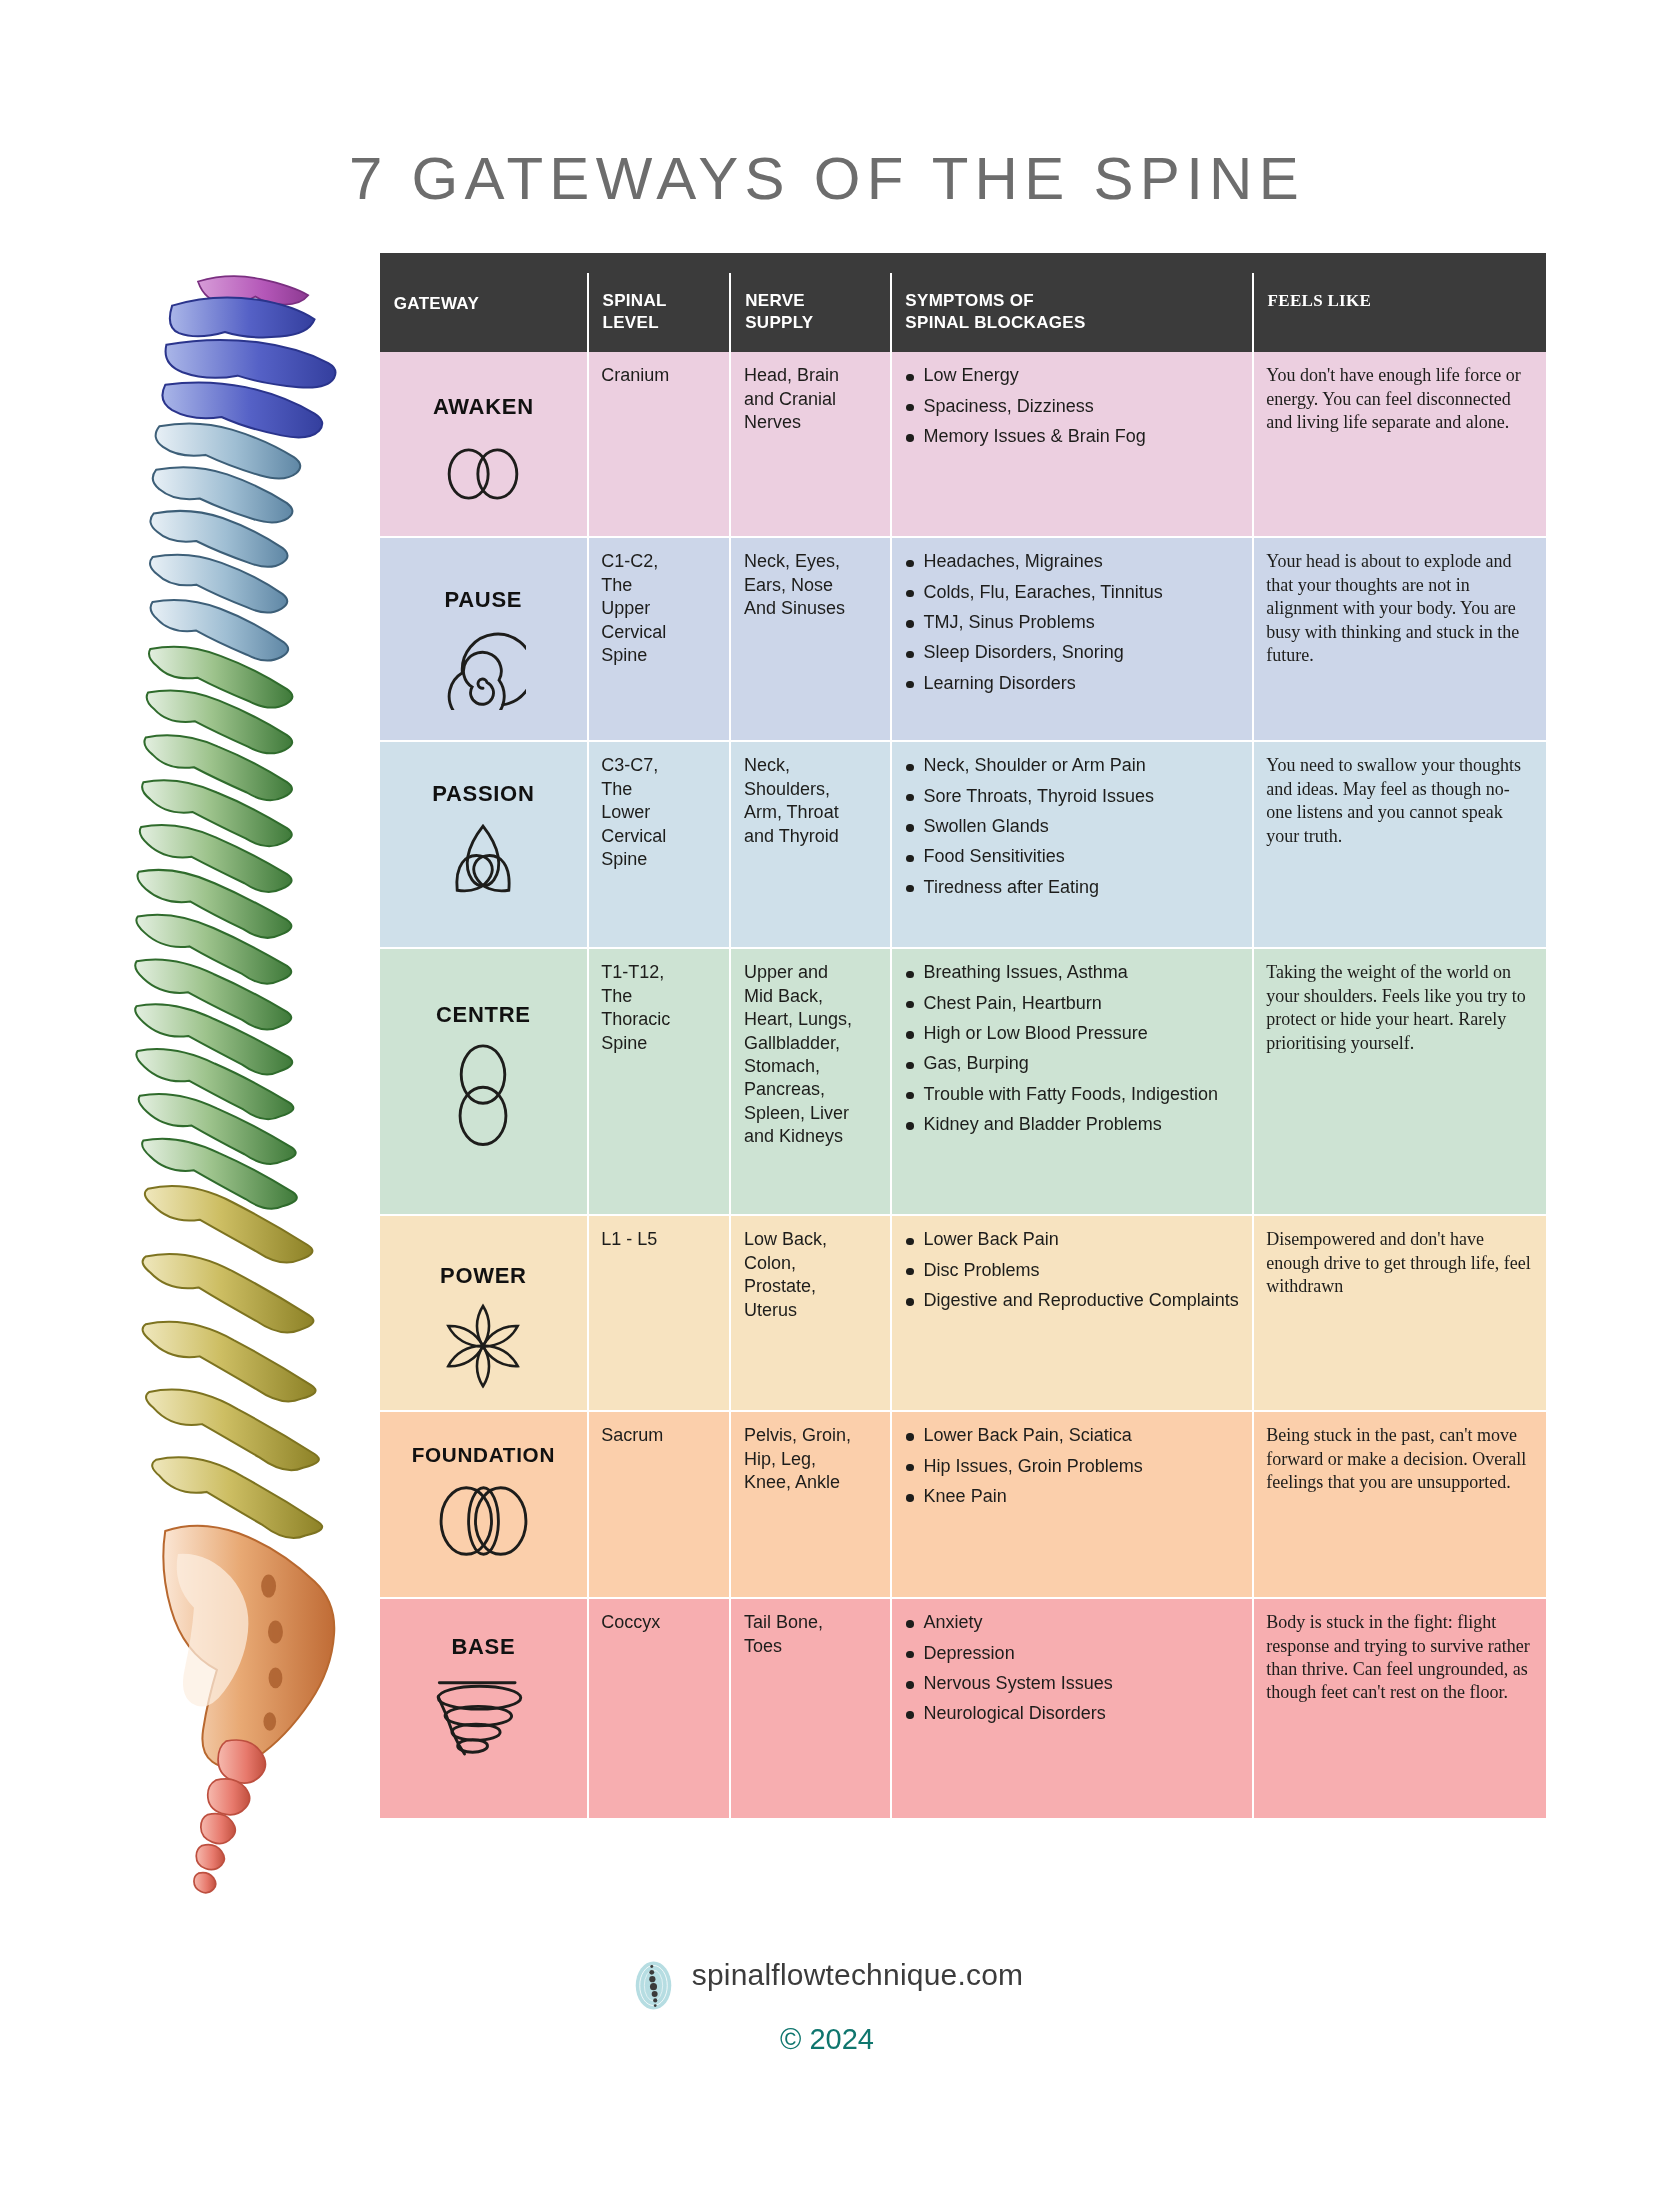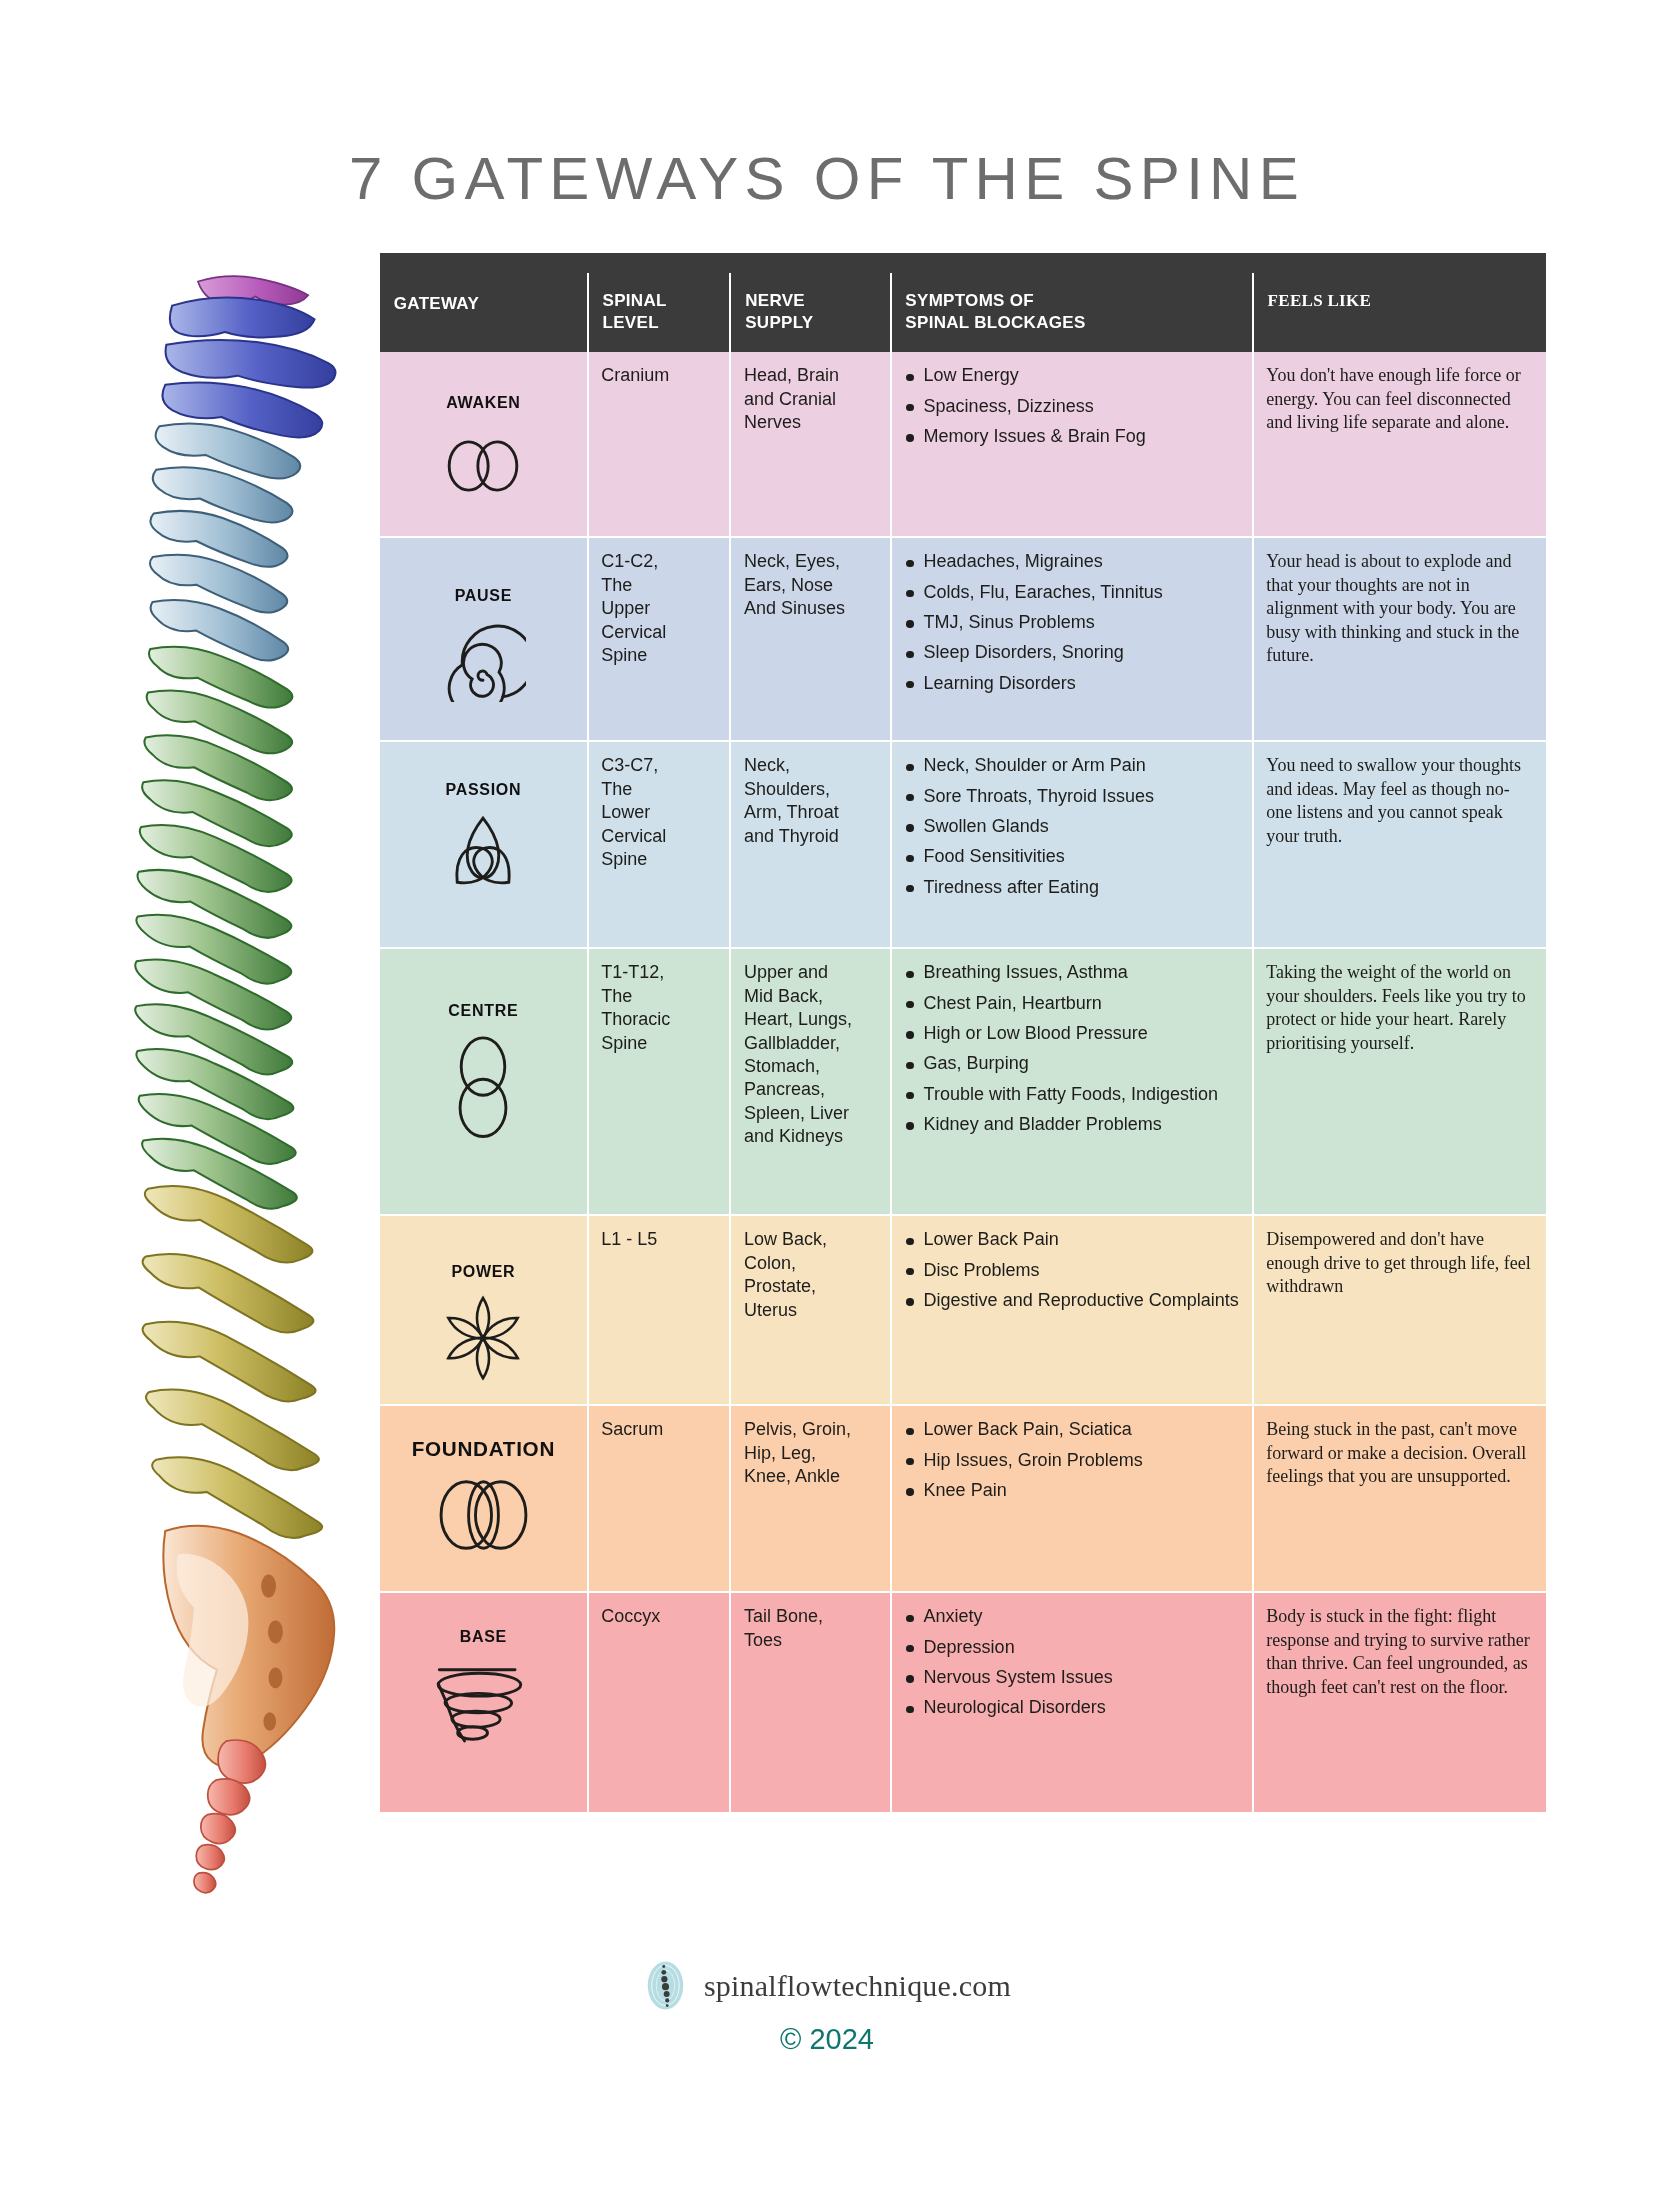--- a/index.html
+++ b/index.html
@@ -74,21 +74,21 @@
   .trow + .trow { border-top: 2.9px solid #ffffff; }
 
   
   .c-gate {
     display: flex; flex-direction: column;
     align-items: center; justify-content: flex-start;
     padding-top: 0 !important;
   }
   .gate-label {
     font-weight: bold;
-    font-size: 16px;
+    font-size: 22px;
     letter-spacing: 0.7px;
     color: #111;
     text-align: center;
     width: 100%;
   }
   .gate-icon {
     margin-top: 9.2px;
     width: 86px; height: 86px;
   }
   .gate-icon svg { width: 100%; height: 100%; display:block; }
@@ -112,23 +112,22 @@
     background: #1d1d1b;
   }
 
   
   .footer {
     position: absolute;
     left: 0; top: 1958px; width: 1654px;
     text-align: center;
   }
   .footer-line1 {
-    display: inline-flex; align-items: center; justify-content: center;
+    display: inline-flex; align-items: flex-start; justify-content: center;
     gap: 16px;
-    font-family: Liberation Serif, serif;
   }
   .logo-mark { width: 45px; height: 55px; }
   .logo-mark svg { width:100%; height:100%; display:block; }
   .site {
     font-size: 30px; color: #3c3c3c; font-weight: 300;
     letter-spacing: 0.2px;
   }
   .copy {
     margin-top: 8px;
     font-size: 29px; color: #0f766e; font-weight: 300;

